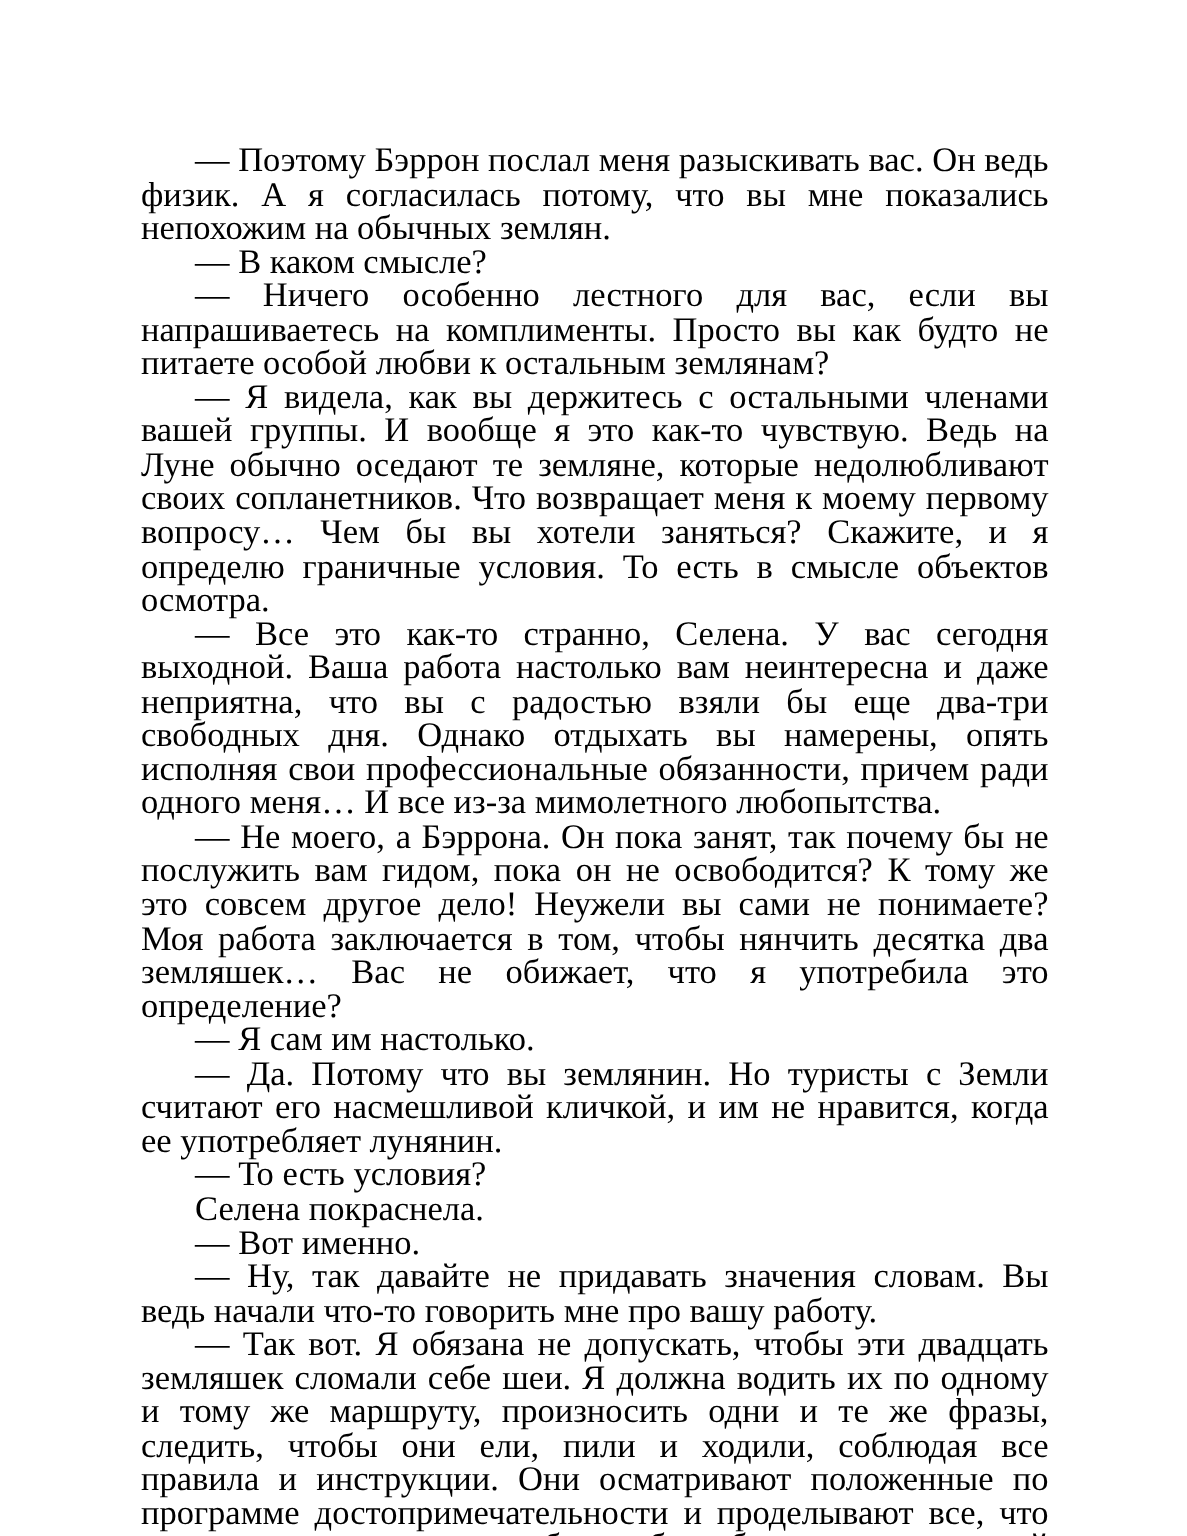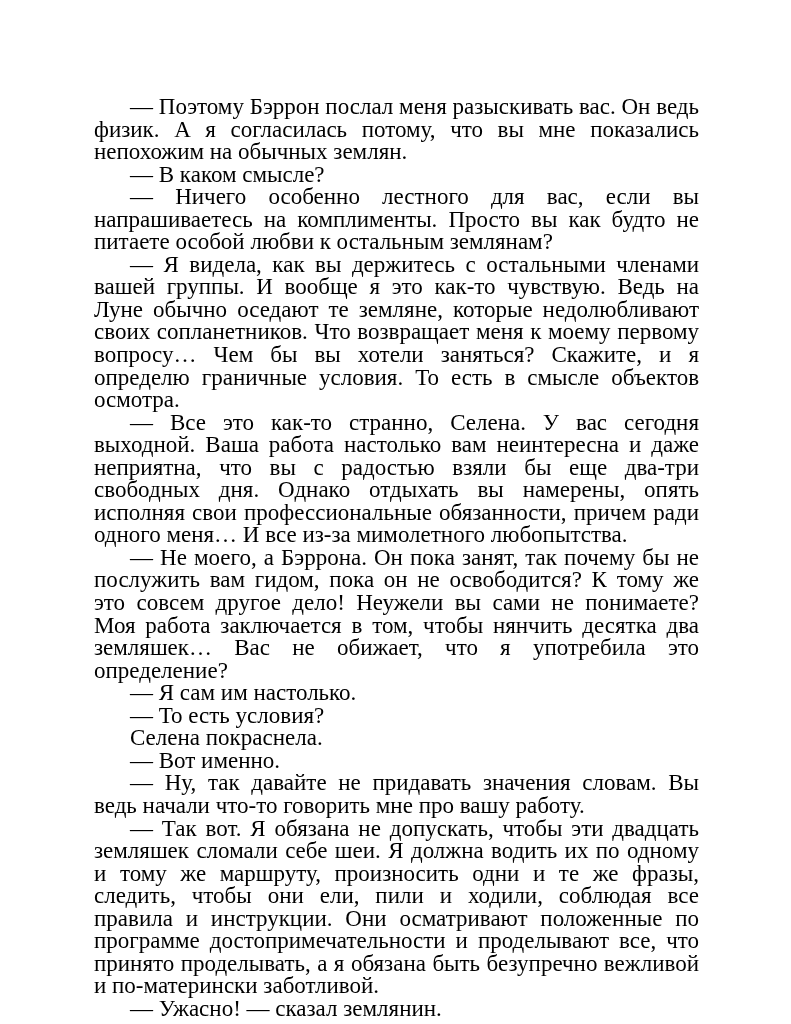--- a/index.html
+++ b/index.html
@@ -34,19 +34,20 @@
 <body>
 
 <div class="page">
   <p class="para">— Поэтому Бэррон послал меня разыскивать вас. Он ведь физик. А я согласилась потому, что вы мне показались непохожим на обычных землян.</p>
   <p class="para">— В каком смысле?</p>
   <p class="para">— Ничего особенно лестного для вас, если вы напрашиваетесь на комплименты. Просто вы как будто не питаете особой любви к остальным землянам?</p>
   <p class="para">— Я видела, как вы держитесь с остальными членами вашей группы. И вообще я это как-то чувствую. Ведь на Луне обычно оседают те земляне, которые недолюбливают своих сопланетников. Что возвращает меня к моему первому вопросу… Чем бы вы хотели заняться? Скажите, и я определю граничные условия. То есть в смысле объектов осмотра.</p>
   <p class="para">— Все это как-то странно, Селена. У вас сегодня выходной. Ваша работа настолько вам неинтересна и даже неприятна, что вы с радостью взяли бы еще два-три свободных дня. Однако отдыхать вы намерены, опять исполняя свои профессиональные обязанности, причем ради одного меня… И все из-за мимолетного любопытства.</p>
   <p class="para">— Не моего, а Бэррона. Он пока занят, так почему бы не послужить вам гидом, пока он не освободится? К тому же это совсем другое дело! Неужели вы сами не понимаете? Моя работа заключается в том, чтобы нянчить десятка два земляшек… Вас не обижает, что я употребила это определение?</p>
   <p class="para">— Я сам им настолько.</p>
+  <p class="para">— Да. Потому что вы землянин. Но туристы с Земли считают его насмешливой кличкой, и им не нравится, когда ее употребляет лунянин.</p>
   <p class="para">— То есть условия?</p>
   <p class="para">Селена покраснела.</p>
   <p class="para">— Вот именно.</p>
   <p class="para">— Ну, так давайте не придавать значения словам. Вы ведь начали что-то говорить мне про вашу работу.</p>
   <p class="para">— Так вот. Я обязана не допускать, чтобы эти двадцать земляшек сломали себе шеи. Я должна водить их по одному и тому же маршруту, произносить одни и те же фразы, следить, чтобы они ели, пили и ходили, соблюдая все правила и инструкции. Они осматривают положенные по программе достопримечательности и проделывают все, что принято проделывать, а я обязана быть безупречно вежливой и по-матерински заботливой.</p>
   <p class="para">— Ужасно! — сказал землянин.</p>
 </div>
 
 </body></html>

